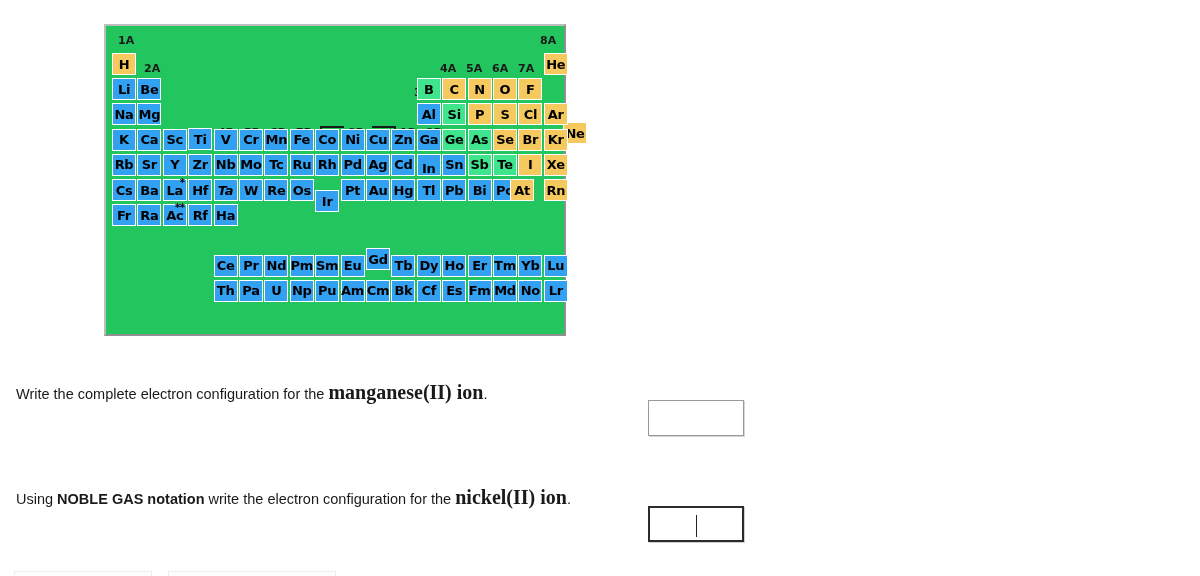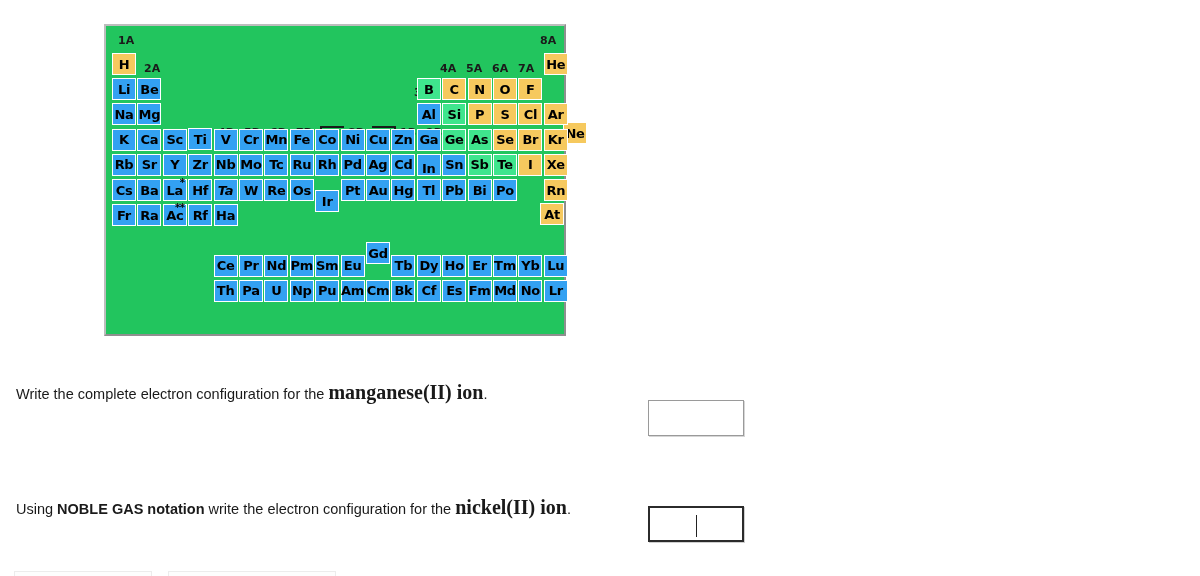--- a/index.html
+++ b/index.html
@@ -317,21 +317,21 @@
         </div>
         <div class="cell metal" style="left: 336.2px; top: 153px;">
           <span>Pb</span>
         </div>
         <div class="cell metal" style="left: 361.6px; top: 153px;">
           <span>Bi</span>
         </div>
         <div class="cell metal" style="left: 387px; top: 153px;">
           <span>Po</span>
         </div>
-        <div class="cell nonmetal" style="left: 434px; top: 153px; margin-top: 24px;">
+        <div class="cell nonmetal" style="left: 404px; top: 153px;">
           <span>At</span>
         </div>
         <div class="cell nonmetal" style="left: 437.8px; top: 153px;">
           <span>Rn</span>
         </div>
         <div class="cell metal" style="left: 6px; top: 178.2px;">
           <span>Fr</span>
         </div>
         <div class="cell metal" style="left: 31.4px; top: 178.2px;">
           <span>Ra</span>
@@ -357,21 +357,21 @@
         </div>
         <div class="cell metal" style="left: 183.8px; top: 228.6px;">
           <span>Pm</span>
         </div>
         <div class="cell metal" style="left: 209.2px; top: 228.6px;">
           <span>Sm</span>
         </div>
         <div class="cell metal" style="left: 234.6px; top: 228.6px;">
           <span>Eu</span>
         </div>
-        <div class="cell metal" style="left: 260px; top: 216px;">
+        <div class="cell metal" style="left: 260px; top: 222px;">
           <span>Gd</span>
         </div>
         <div class="cell metal" style="left: 285.4px; top: 228.6px;">
           <span>Tb</span>
         </div>
         <div class="cell metal" style="left: 310.8px; top: 228.6px;">
           <span>Dy</span>
         </div>
         <div class="cell metal" style="left: 336.2px; top: 228.6px;">
           <span>Ho</span>
@@ -432,21 +432,21 @@
         </div>
       </div>
   </div>
 
   <div class="qline" style="left:16px;top:381px;">
     <span>Write the complete electron configuration for the </span><b class="serif">manganese(II) ion</b><span>.</span>
   </div>
 
   <div class="answerbox idle" style="left:648px;top:400px;"></div>
 
-  <div class="qline" style="left:16px;top:496px;text-align:center;">
+  <div class="qline" style="left:16px;top:486px;text-align:center;">
     <span>Using </span><b class="sans">NOBLE GAS notation</b><span> write the electron configuration for the </span><b class="serif">nickel(II) ion</b><span>.</span>
   </div>
 
   <div class="answerbox focused" style="left:648px;top:506px;">
     <span class="caret"></span>
   </div>
 
 
   <div class="stub" style="left:14px;top:571px;width:138px;height:5px;"></div>
   <div class="stub" style="left:168px;top:571px;width:168px;height:5px;"></div>

